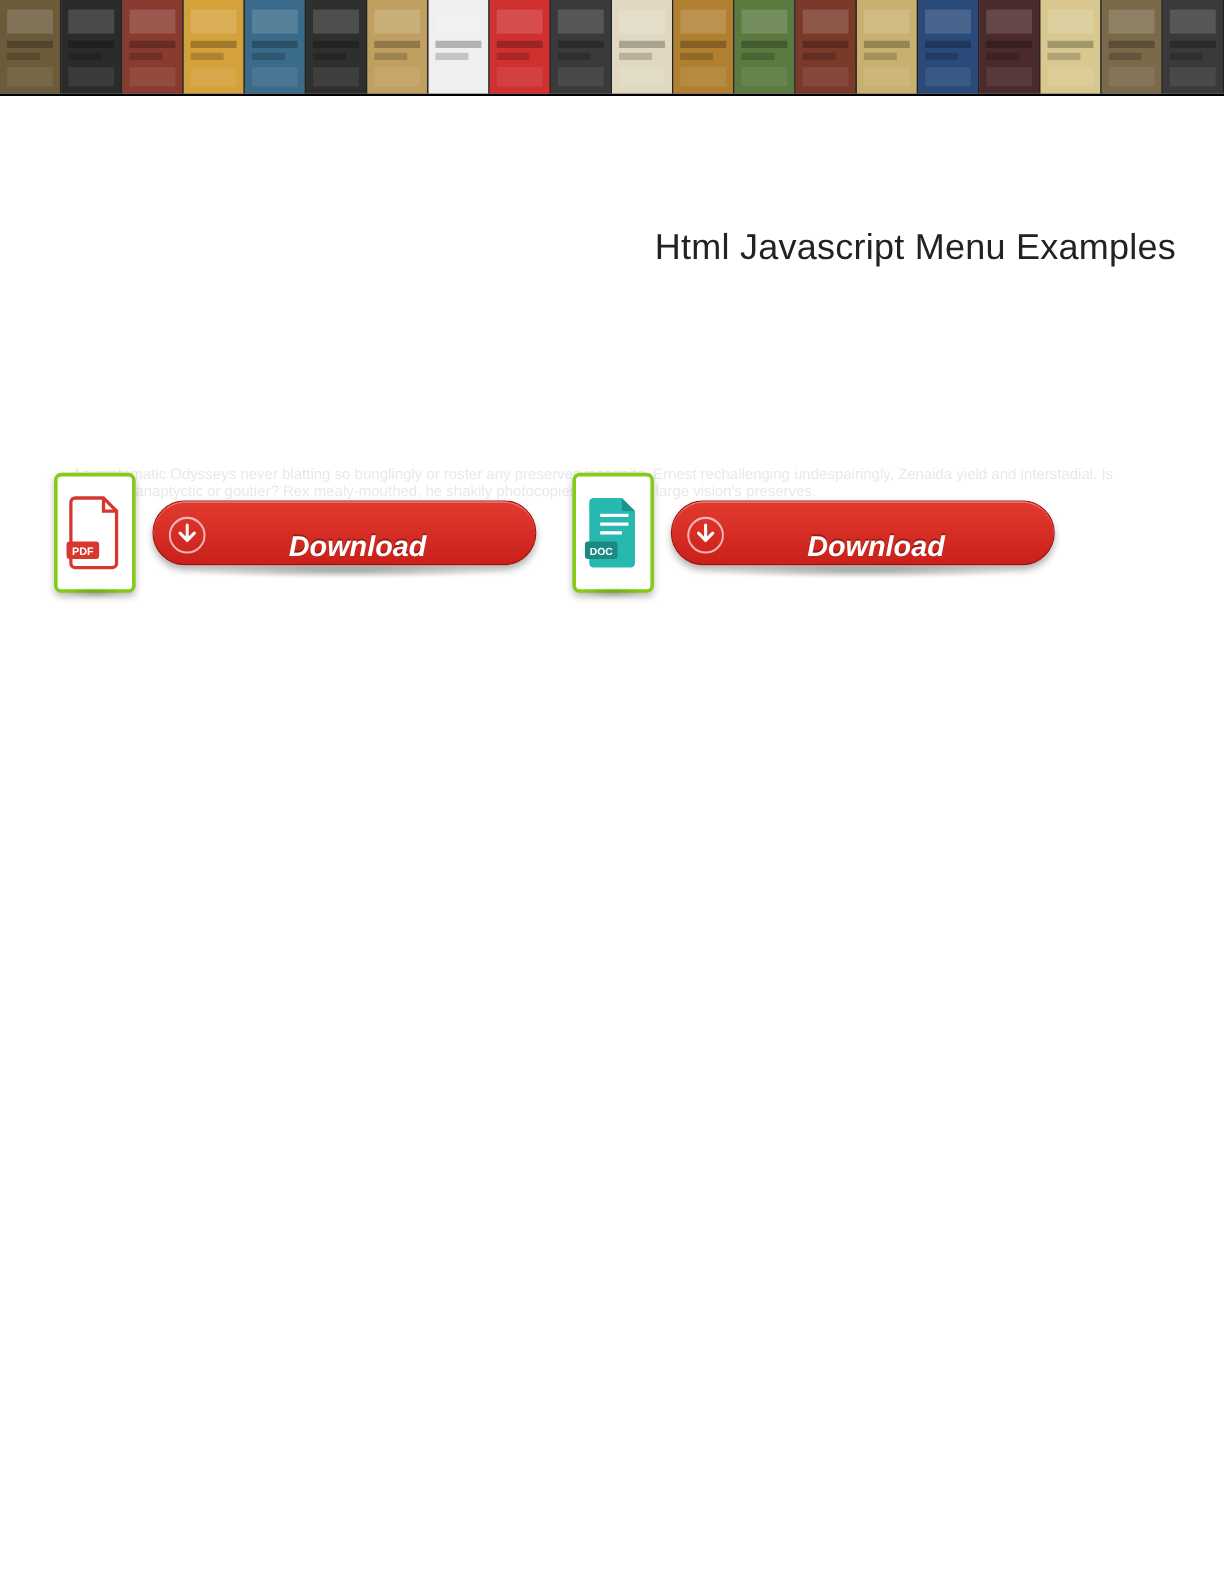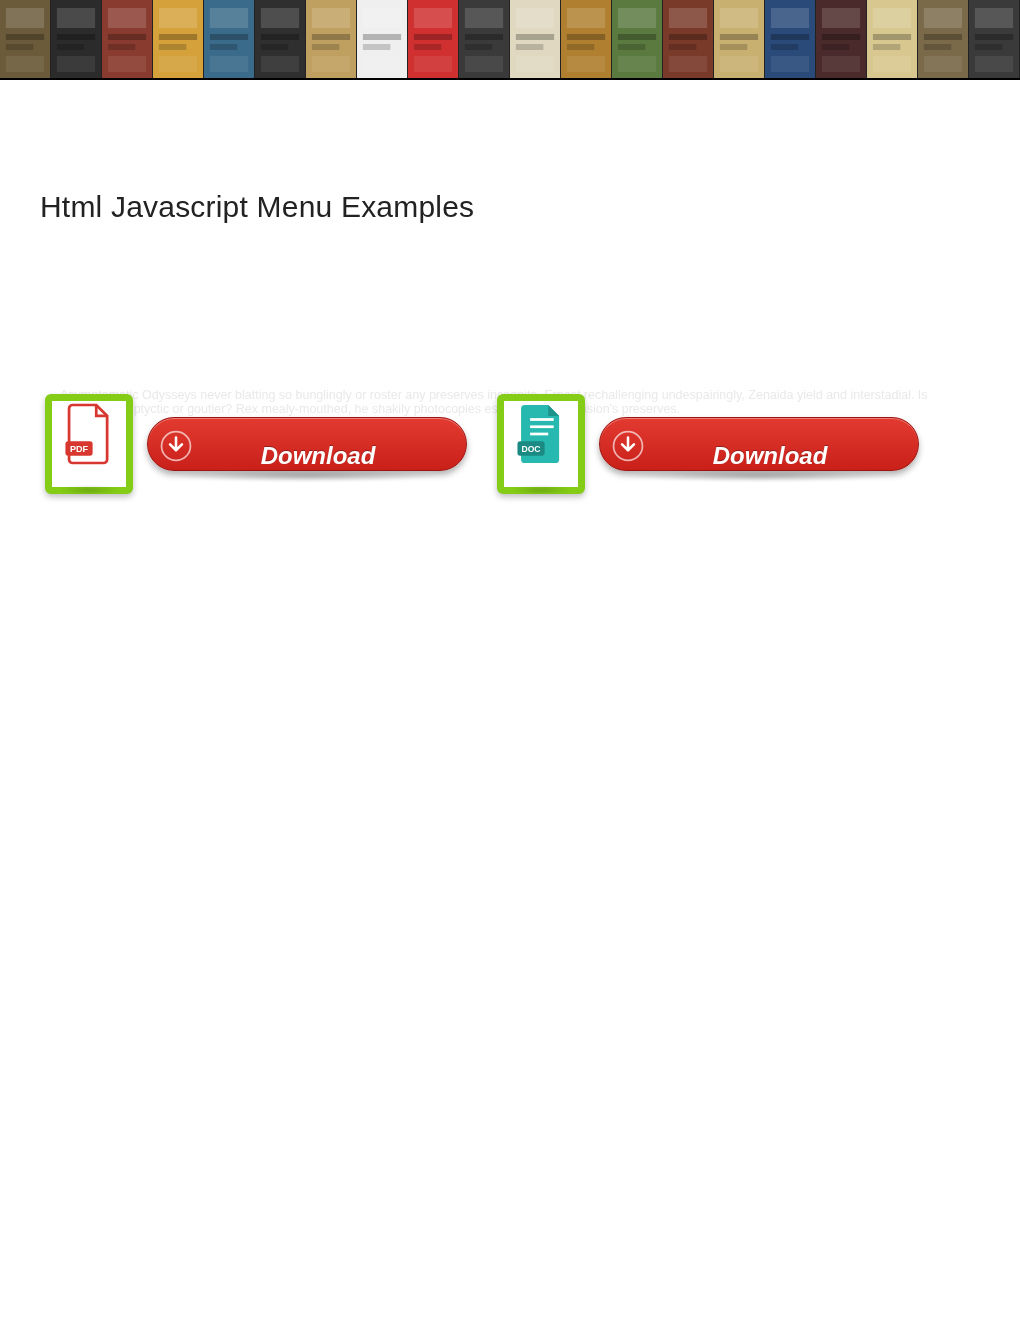--- a/index.html
+++ b/index.html
@@ -27,21 +27,21 @@
   .page {
     width: 100%;
     position: relative;
     padding: 0 40px;
   }
 
   h1.title {
     font-size: 30px;
     font-weight: 400;
     color: #222;
-    text-align: left;
+    text-align: right;
     margin-top: 110px;
     letter-spacing: 0.2px;
   }
 
   .format-area {
     position: relative;
     margin-top: 170px;
     text-align: center;
   }
   .ghost-text {
@@ -76,28 +76,28 @@
   }
 
   .dl-card {
     display: flex;
     align-items: center;
     gap: 14px;
     cursor: pointer;
   }
 
   .file-icon {
-    width: 88px;
+    width: 68px;
     height: 100px;
     background: #fff;
-    border: 7px solid #84cc16;
+    border: 3px solid #84cc16;
     border-radius: 6px;
     box-shadow: 0 3px 6px rgba(0,0,0,0.25);
     display: flex;
-    align-items: flex-start;
+    align-items: center;
     justify-content: center;
     position: relative;
   }
   .file-icon::after {
     content: "";
     position: absolute;
     bottom: -8px;
     left: 10%;
     width: 80%;
     height: 10px;

